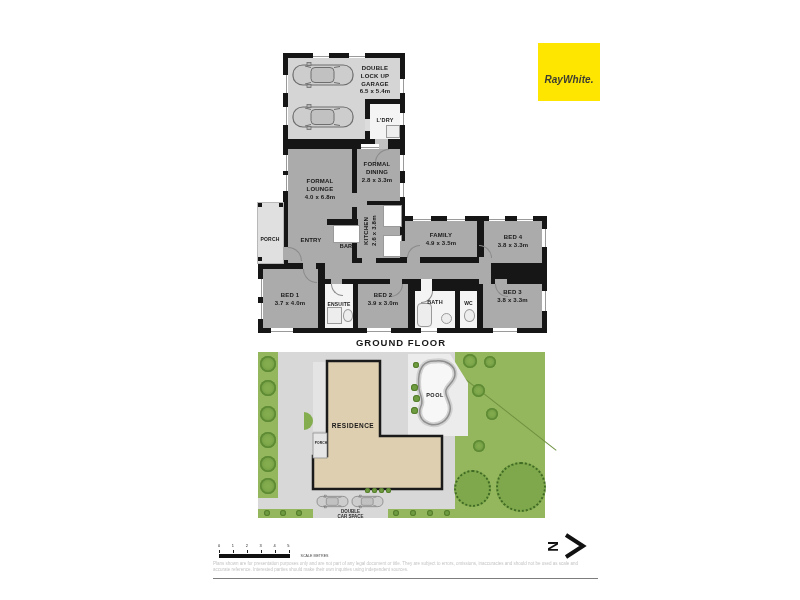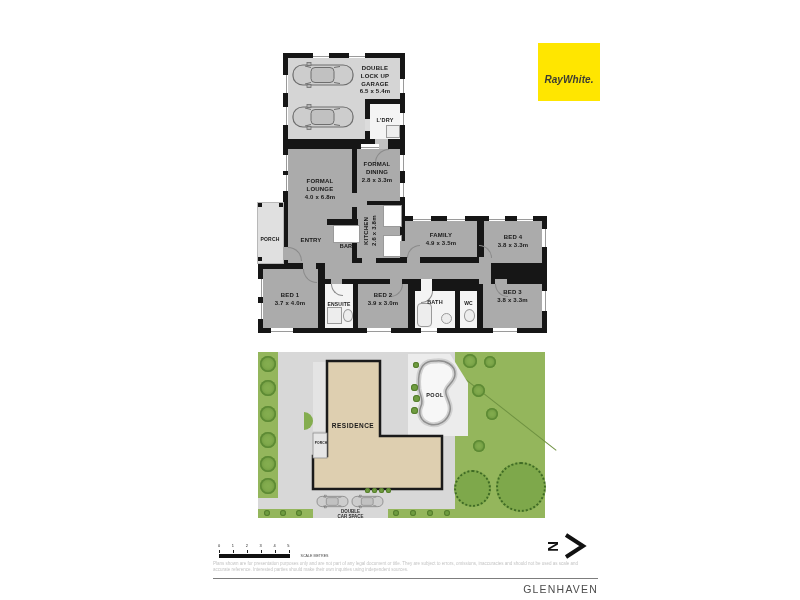--- a/index.html
+++ b/index.html
@@ -170,20 +170,21 @@
       <span>BED 2</span><br>
       <span>3.9 x 3.0m</span>
     </div>
     <div class="lbl" style="left:163px;top:248px;width:34px;font-size:5.5px;">BATH</div>
     <div class="lbl" style="left:203px;top:249px;width:21px;font-size:5px;">WC</div>
     <div class="lbl" style="left:230px;top:238px;width:55px;">
       <span>BED 3</span><br>
       <span>3.8 x 3.3m</span>
     </div>
 
+    <div class="lbl" style="left:0;top:286px;width:292px;font-size:9.5px;letter-spacing:1px;">GROUND FLOOR</div>
   </div>
 
   <div class="abs" style="left:258px;top:321px;width:287px;height:166px;background:#d8d8d8;">
 
     <div class="abs" style="left:0;top:0;width:20px;height:146px;background:#94b65c;"></div>
     <div class="abs" style="left:197px;top:0;width:90px;height:157px;background:#94b65c;"></div>
     <div class="abs" style="left:0;top:157px;width:287px;height:9px;background:#94b65c;"></div>
 
     <div class="abs" style="left:204px;top:24px;width:120px;height:0;border-top:1px solid #6e9140;transform:rotate(38deg);transform-origin:left top;"></div>
 
@@ -277,21 +278,20 @@
       <polyline points="4,4 21,15 4,26" fill="none" stroke="#111" stroke-width="4"></polyline>
     </svg>
   </div>
 
   <div class="abs" style="left:213px;top:529px;width:514px;transform:scale(.75);transform-origin:top left;font-size:6px;line-height:1.55;color:#c4c4c4;">
     <div>Plans shown are for presentation purposes only and are not part of any legal document or title. They are subject to errors, omissions, inaccuracies and should not be used as scale and</div>
     <div>accurate reference. Interested parties should make their own inquiries using independent sources.</div>
   </div>
   <div class="abs" style="left:213px;top:547px;width:385px;height:0;border-top:1.5px solid #7d7d7d;"></div>
 
-  <div class="abs" style="left:213px;top:552px;width:385px;text-align:right;font-size:10.5px;font-weight:500;letter-spacing:1.2px;color:#4d4d4d;">GLENHAVEN</div>
 
   <svg width="0" height="0" style="position:absolute;" aria-hidden="true">
     <defs>
       <g id="carshape">
         <rect x="2" y="4" width="60" height="20" rx="10" ry="9" fill="#cdcdcd" stroke="#6e6e6e" stroke-width="1.2"></rect>
         <rect x="20" y="6.5" width="23" height="15" rx="4" fill="#c1c1c1" stroke="#6e6e6e" stroke-width="1"></rect>
         <line x1="20" y1="6.5" x2="14" y2="5" stroke="#6e6e6e" stroke-width="1"></line>
         <line x1="20" y1="21.5" x2="14" y2="23" stroke="#6e6e6e" stroke-width="1"></line>
         <line x1="43" y1="6.5" x2="49" y2="5.5" stroke="#6e6e6e" stroke-width="1"></line>
         <line x1="43" y1="21.5" x2="49" y2="22.5" stroke="#6e6e6e" stroke-width="1"></line>

